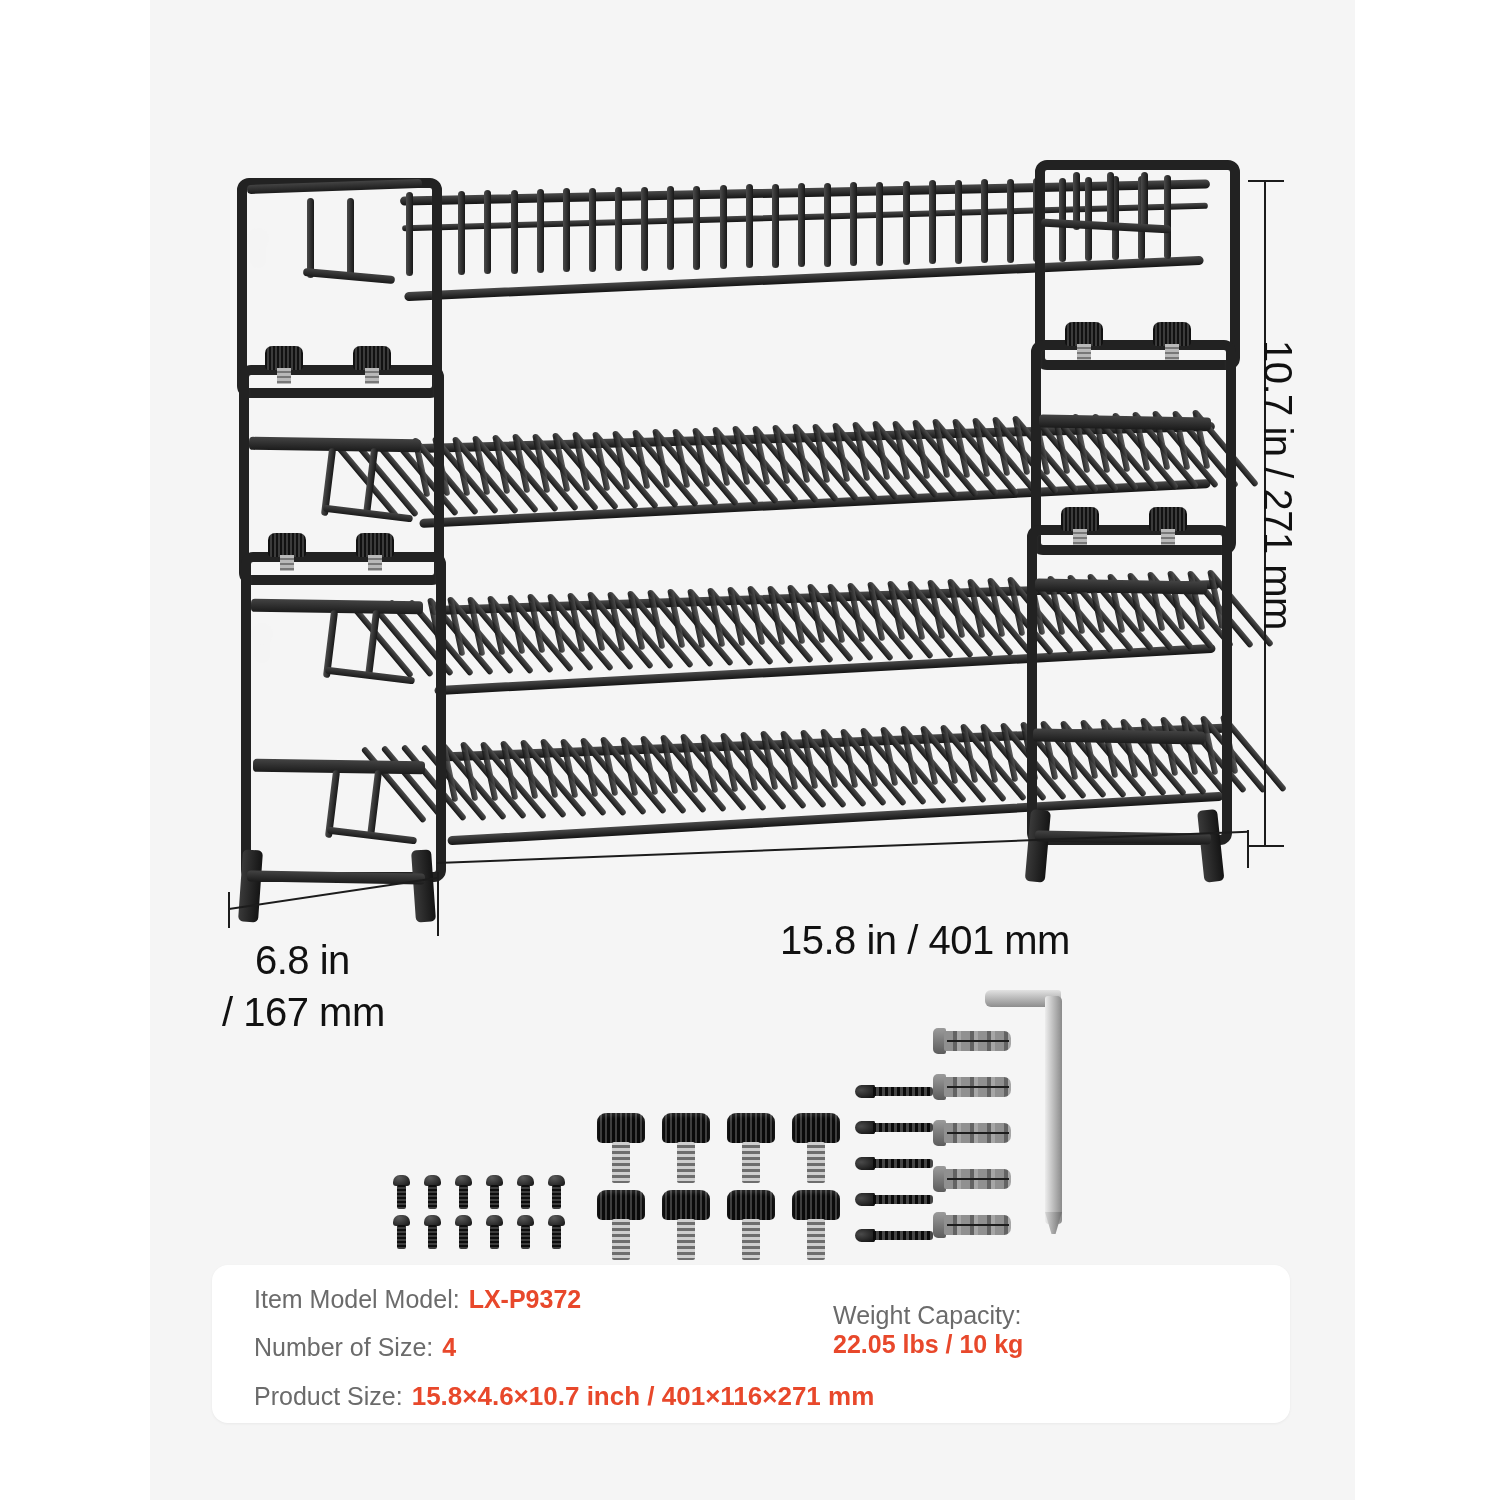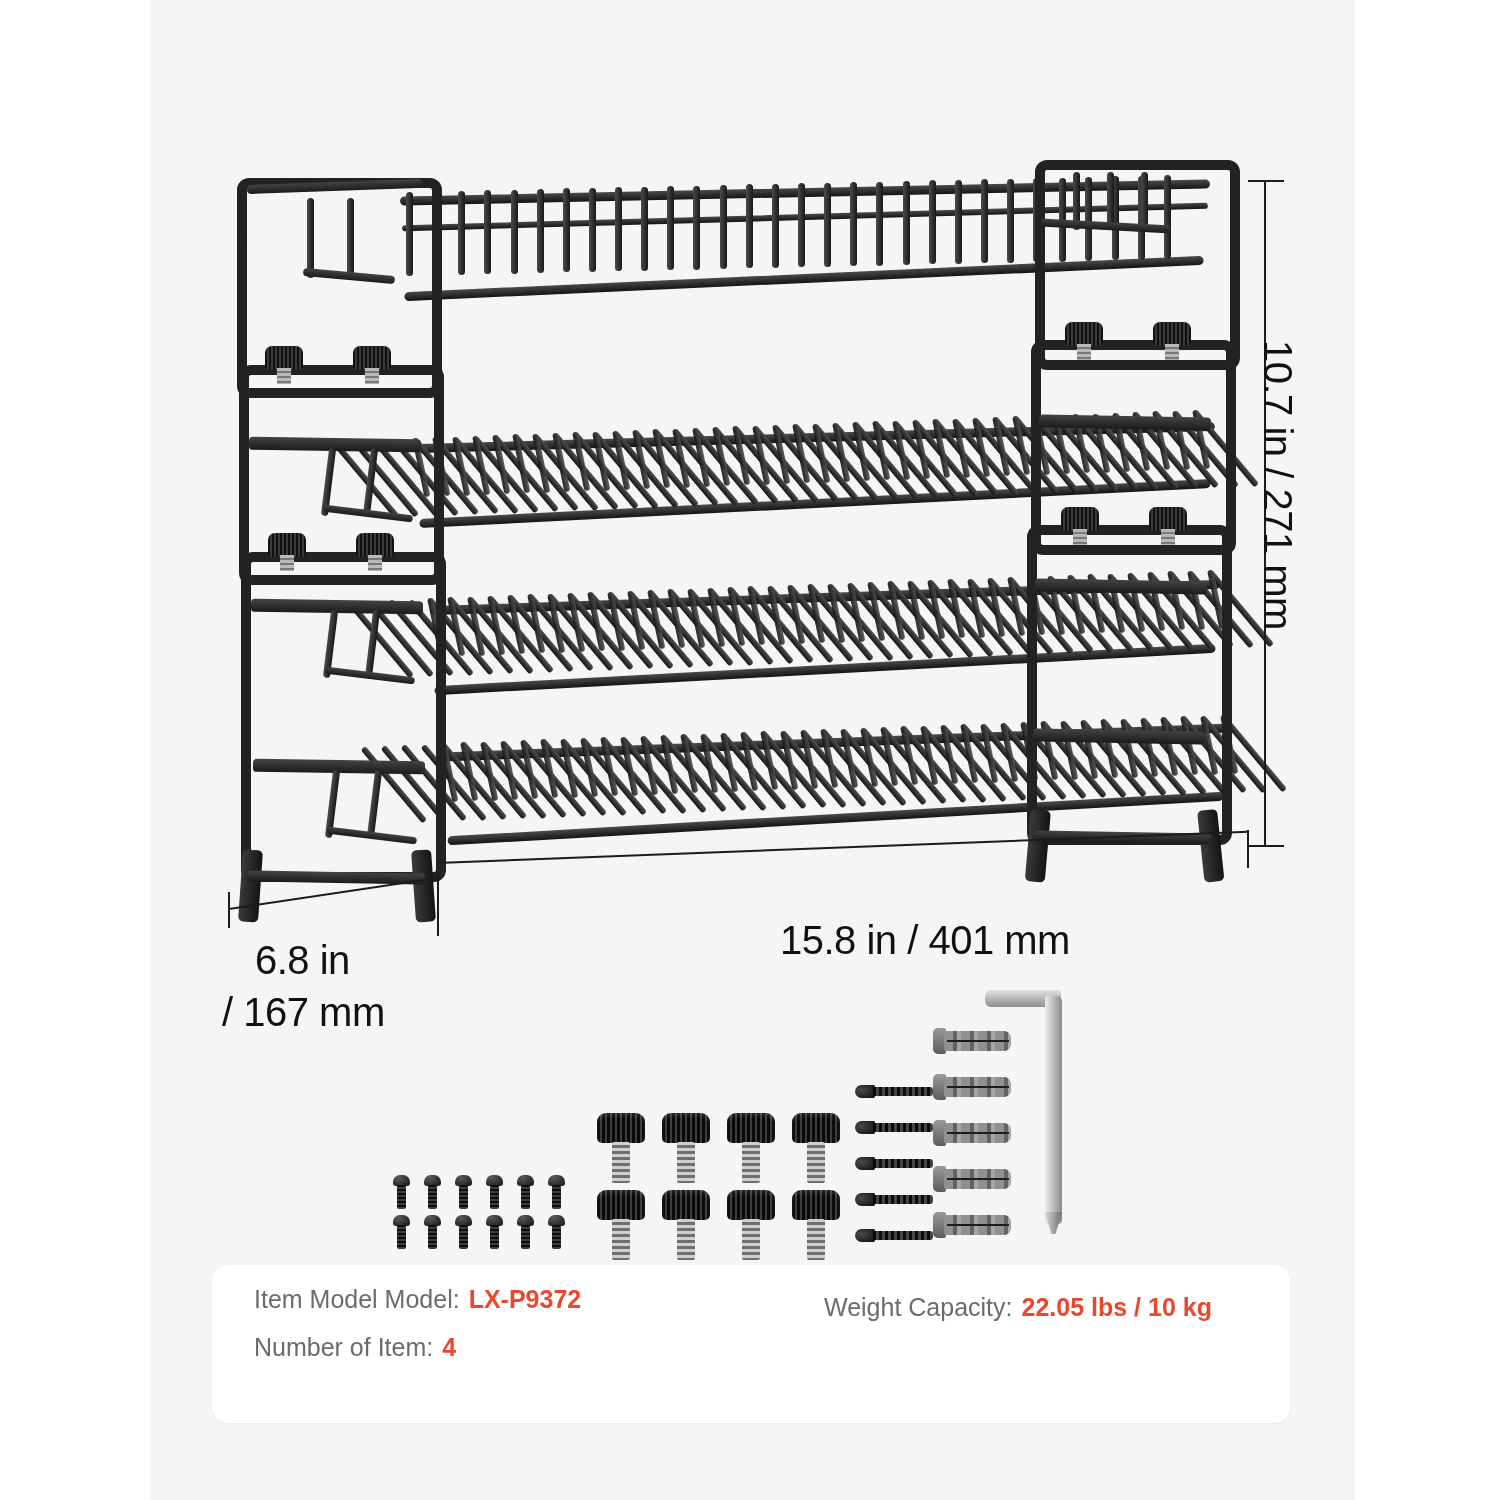--- a/index.html
+++ b/index.html
@@ -727,26 +727,30 @@
     </div>
   </div>
 
   <div id="infoCard">
 
     <div class="spec-row" style="left:42px;top:20px;">
       <span class="spec-label">Item Model Model:</span>
       <span class="spec-value">LX-P9372</span>
     </div>
 
-    <div class="spec-row" style="left:612px;top:28px;">
+    <div class="spec-row" style="left:612px;top:36px;flex-direction:column;">
       <span class="spec-label">Weight Capacity:</span>
       <span class="spec-value">22.05 lbs / 10 kg</span>
     </div>
 
     <div class="spec-row" style="left:42px;top:68px;">
-      <span class="spec-label">Number of Item:</span>
+      <span class="spec-label">Number of Size:</span>
       <span class="spec-value">4</span>
     </div>
 
 
+    <div class="spec-row" style="left:42px;top:116px;">
+      <span class="spec-label">Product Size:</span>
+      <span class="spec-value big">15.8×4.6×10.7 inch / 401×116×271 mm</span>
+    </div>
   </div>
 
 </div>
 
 </body></html>

